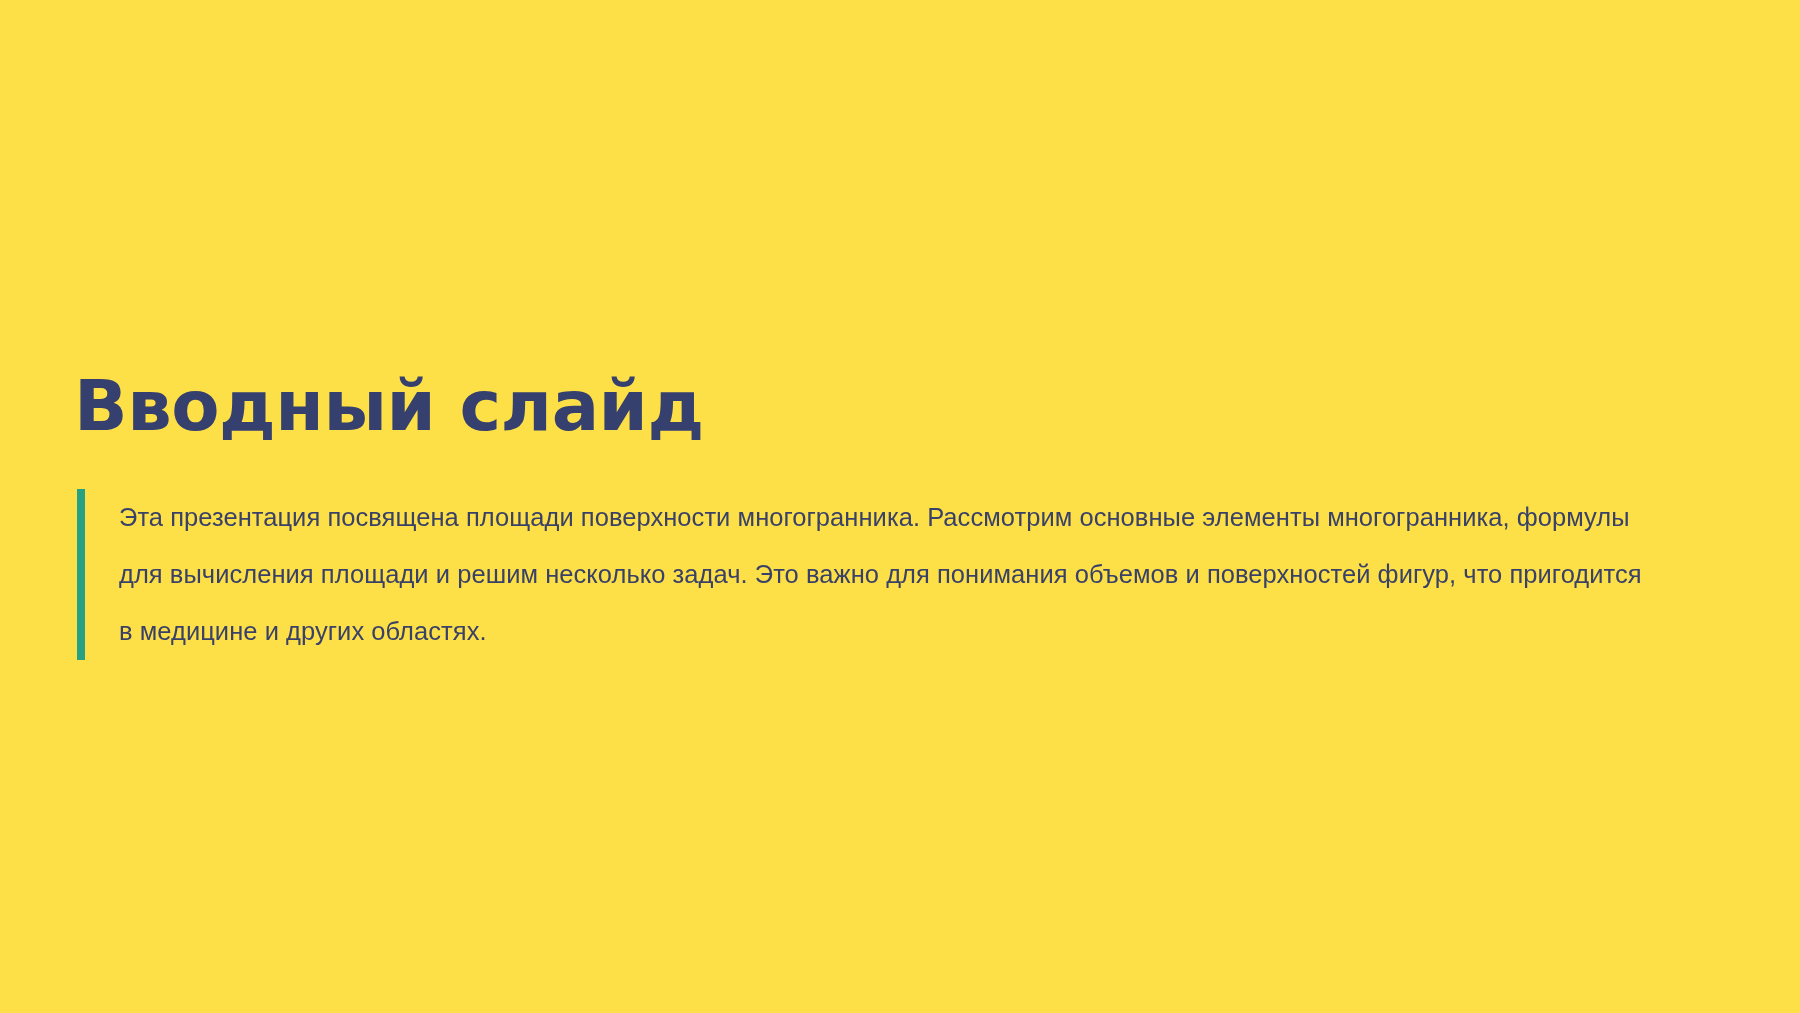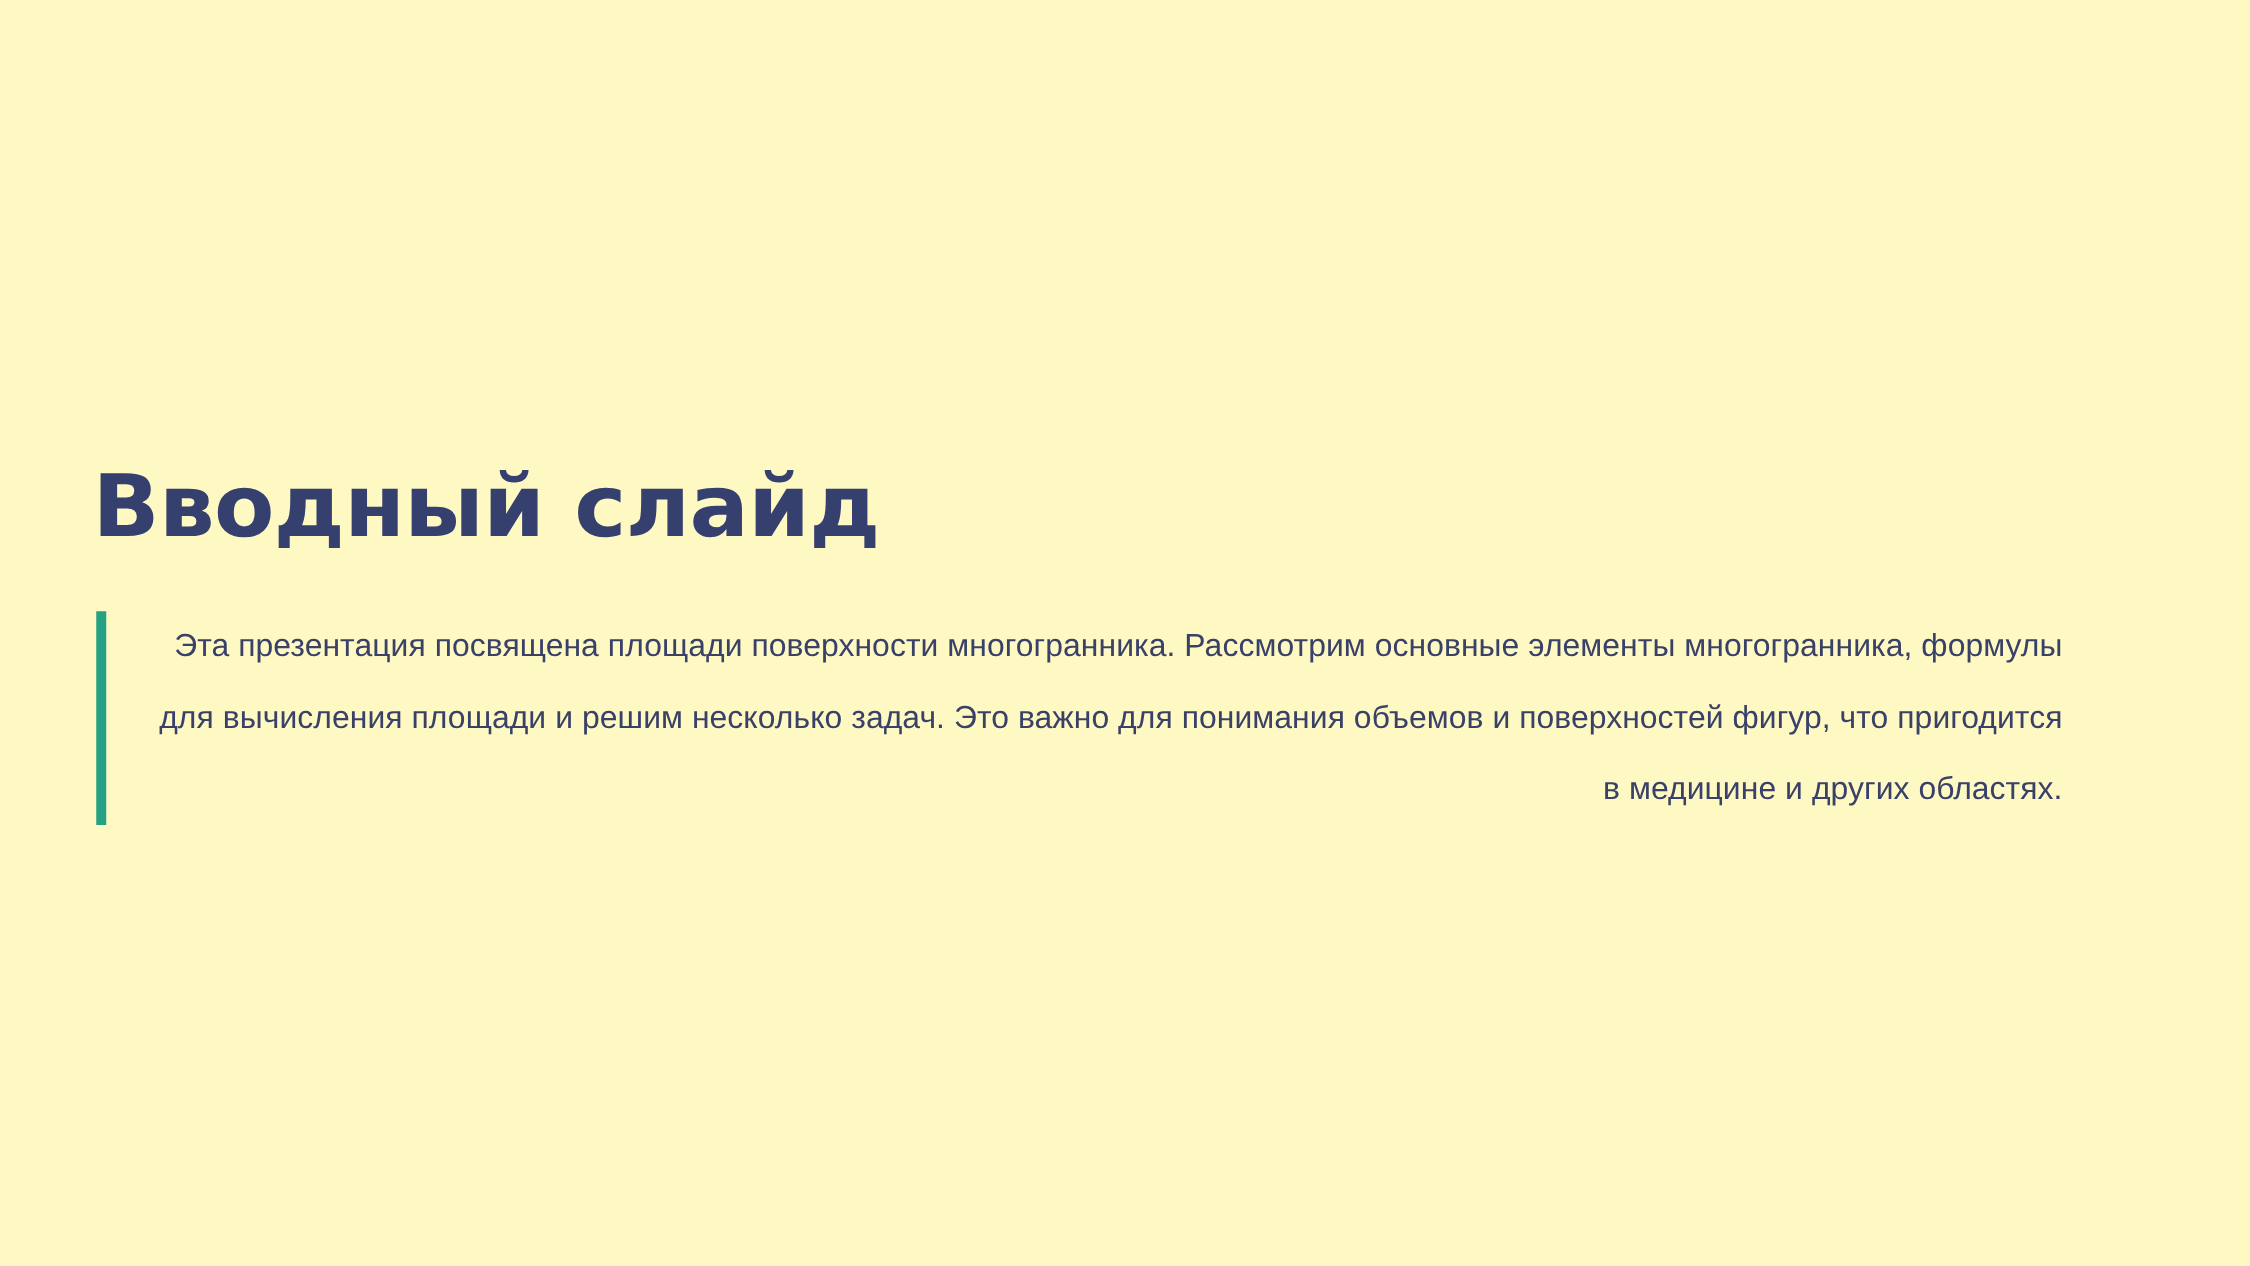--- a/index.html
+++ b/index.html
@@ -67,22 +67,22 @@
     line-height: 57px;
     color: #3a4168;
     letter-spacing: 0.05px;
     max-width: 1565px;
     text-align: left;
   }
 </style>
 </head>
 <body>
 
-<div class="slide" style="background: #fef9c3;">
+<div class="slide" style="background: #fde047;">
 
   <h1 class="slide-title" style="color: rgb(53, 64, 111);">Вводный слайд</h1>
 
   <div class="body-block">
     <div class="accent-bar" style="background: rgb(39, 161, 132);"></div>
-    <p class="body-text" style="color: rgb(58, 65, 104); text-align: right;">Эта презентация посвящена площади поверхности многогранника. Рассмотрим основные элементы многогранника, формулы для вычисления площади и решим несколько задач. Это важно для понимания объемов и поверхностей фигур, что пригодится в медицине и других областях.</p>
+    <p class="body-text" style="color: rgb(58, 65, 104);">Эта презентация посвящена площади поверхности многогранника. Рассмотрим основные элементы многогранника, формулы для вычисления площади и решим несколько задач. Это важно для понимания объемов и поверхностей фигур, что пригодится в медицине и других областях.</p>
   </div>
 
 </div>
 
 </body></html>

